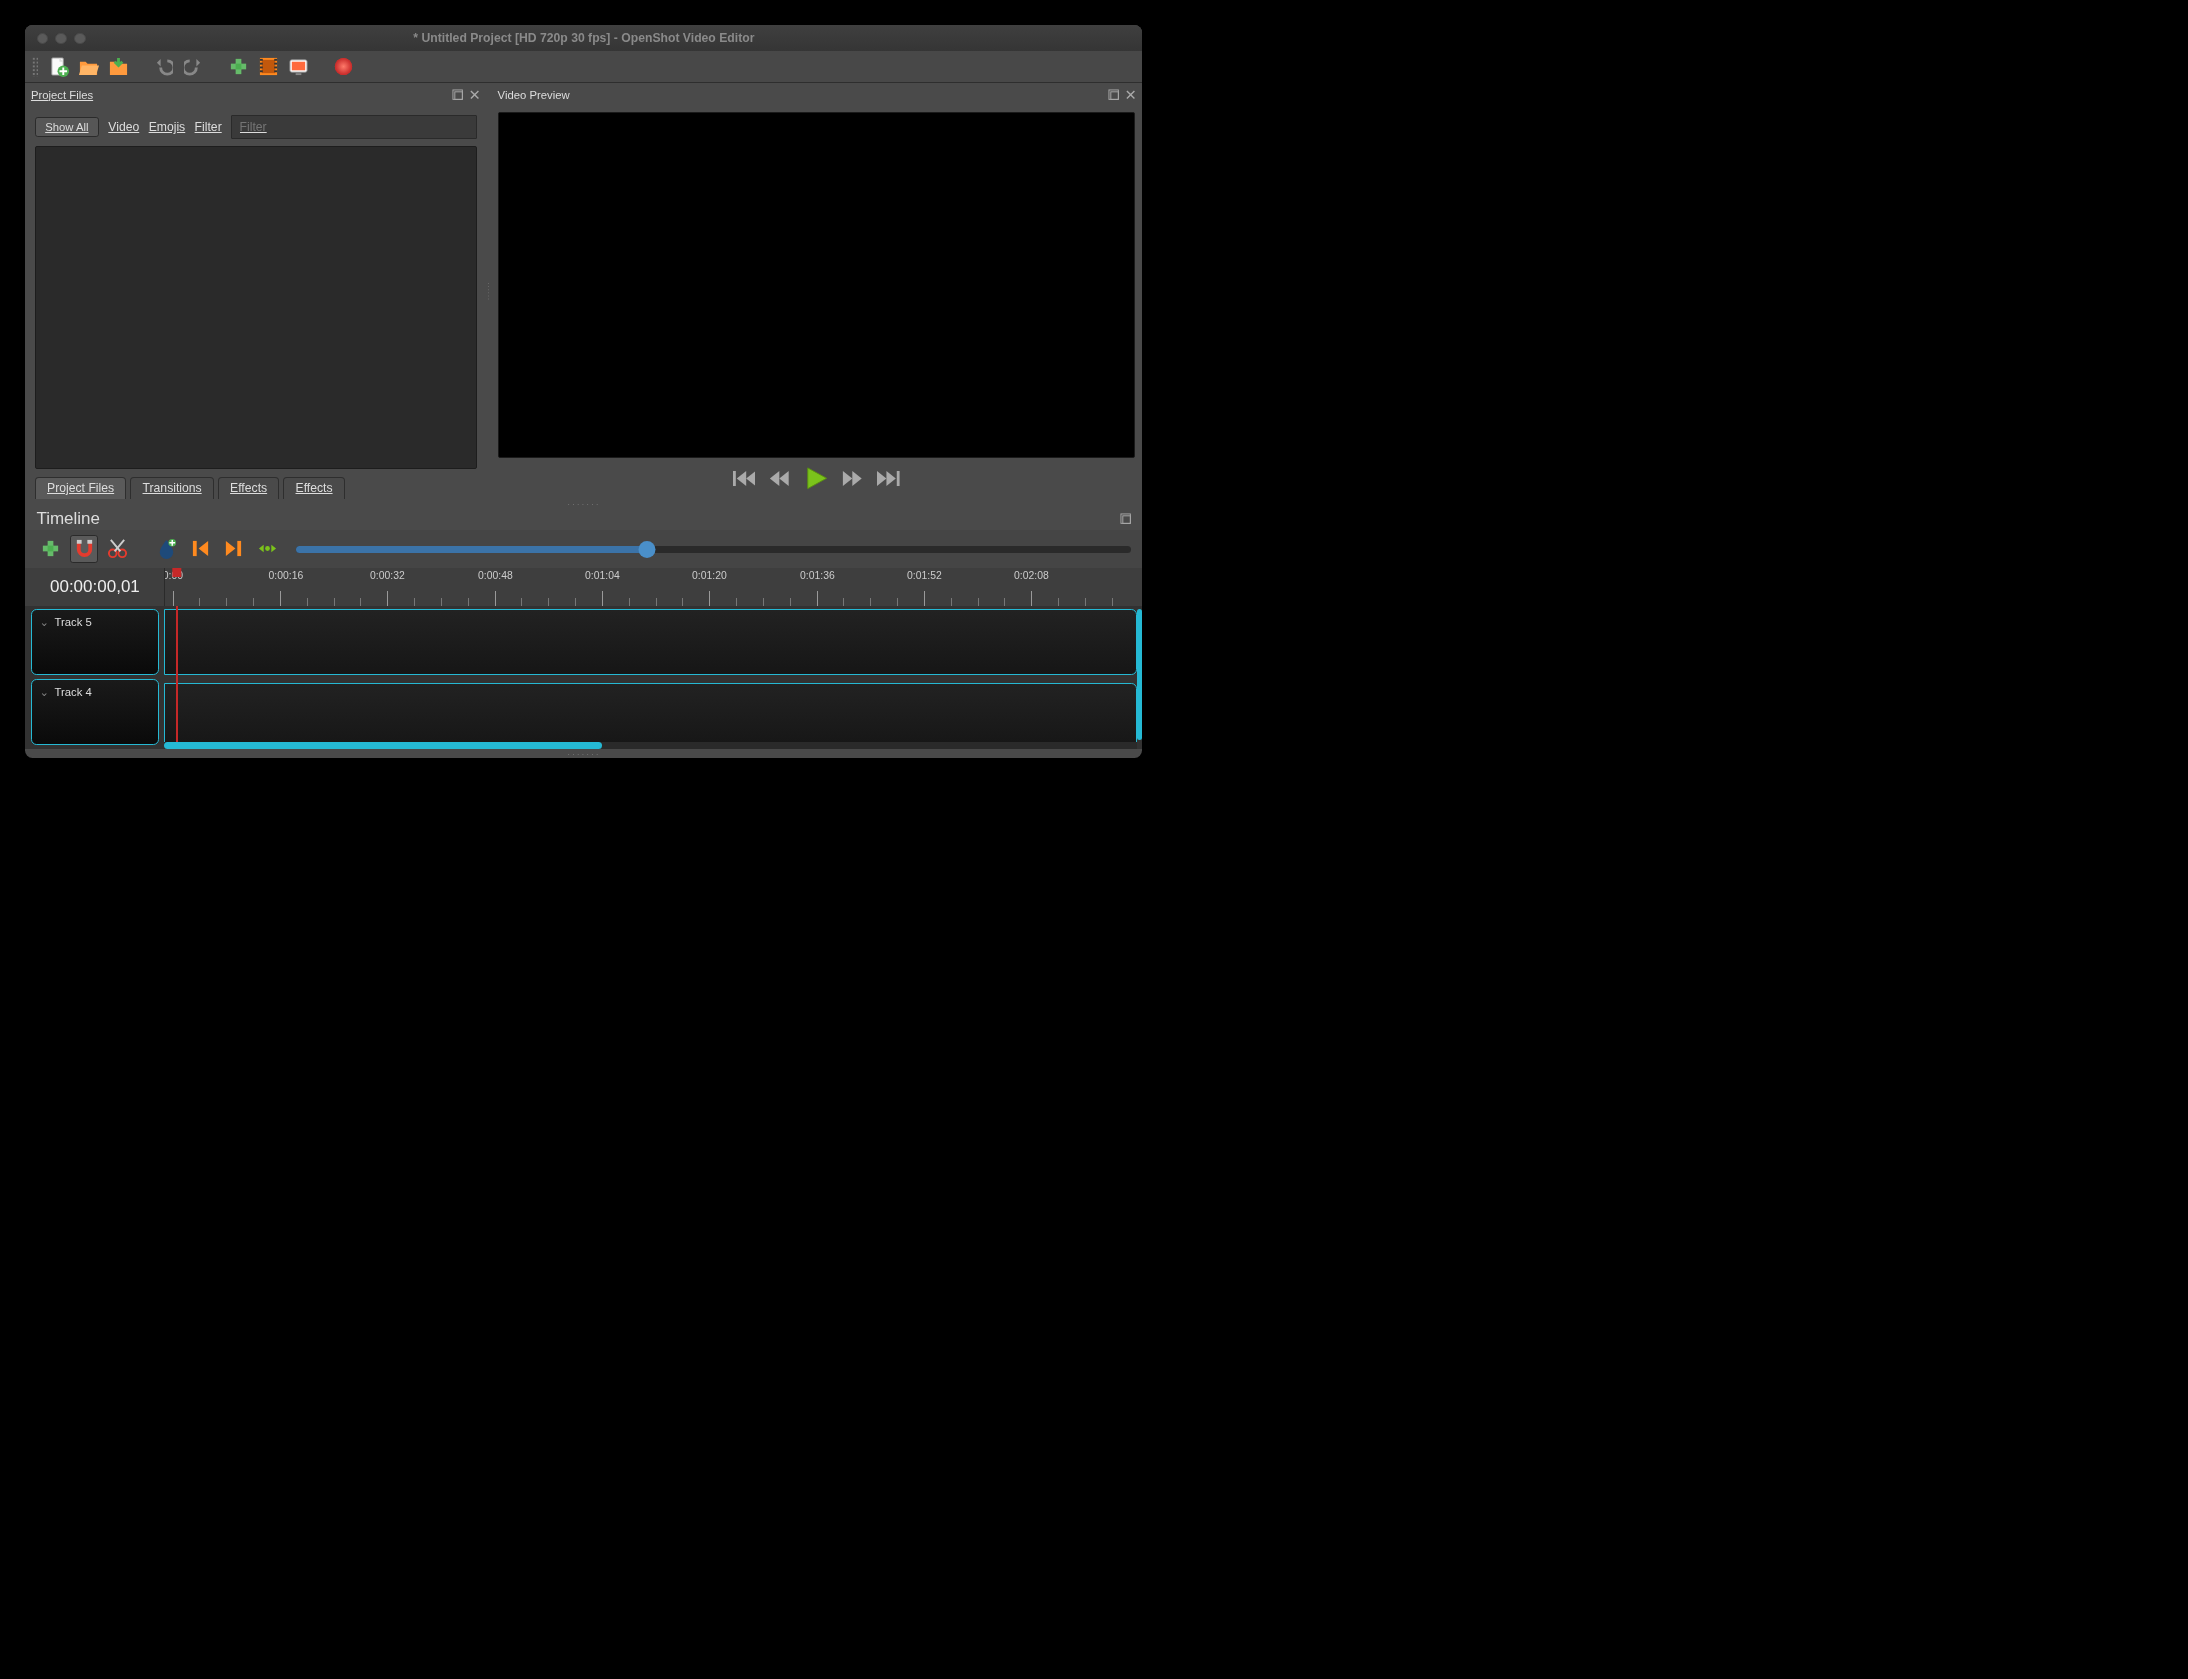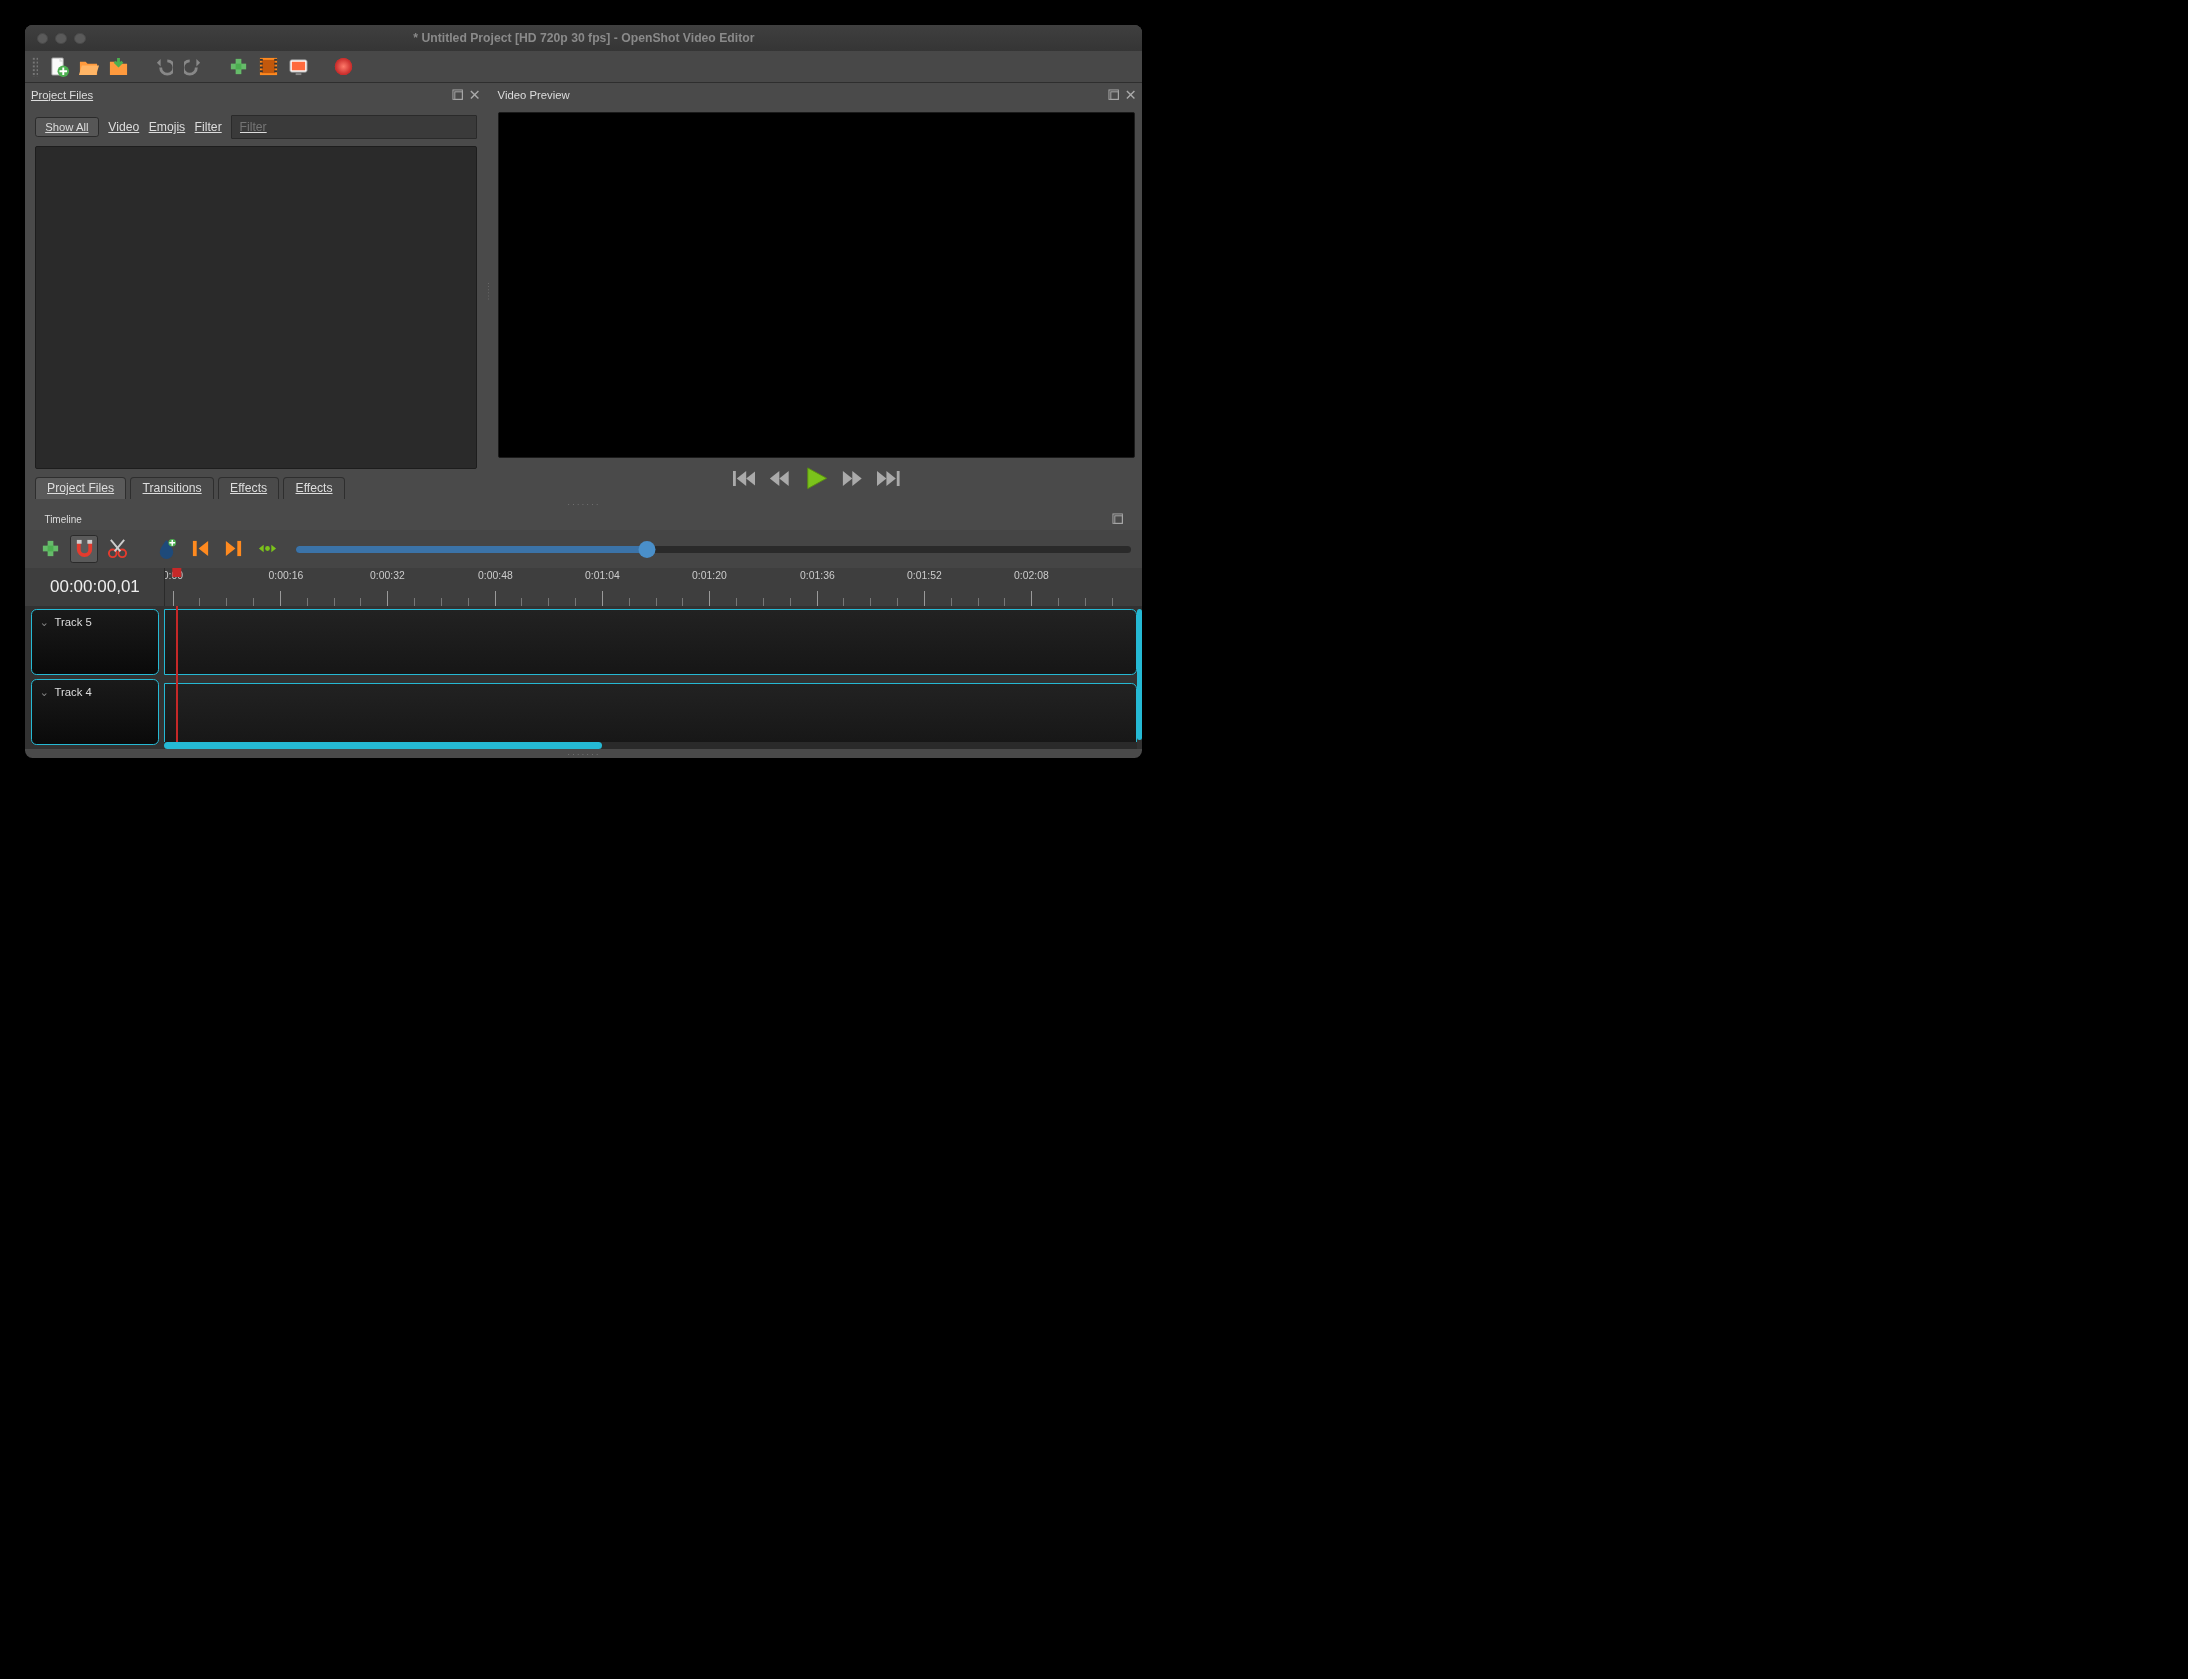--- a/index.html
+++ b/index.html
@@ -35,21 +35,21 @@
   .vsplit{width:5.6px; display:flex; align-items:center; justify-content:center; cursor:col-resize;}
   .vsplit .dots{color:#666; font-size:9.4px; writing-mode:vertical-rl;}
   .right-panel{flex:1;}
   .preview-body{flex:1;display:flex;flex-direction:column;padding:5.6px 7.5px 0 5.6px;}
   .preview-canvas{flex:1;background:#000;border:0.9px solid #1a1a1a;border-radius:1.9px;}
   .transport{height:41px;display:flex;align-items:center;justify-content:center;gap:13px;}
   .tr-btn{cursor:pointer;display:flex;align-items:center;}
   .hsplit{height:9.4px;display:flex;align-items:center;justify-content:center;cursor:row-resize;color:#777;font-size:8.5px;letter-spacing:1.9px;}
   
   .timeline-panel{flex:1;display:flex;flex-direction:column;}
-  .tl-header{height:21px;display:flex;align-items:center;padding:0 19px;font-size:10px;}
+  .tl-header{height:21px;display:flex;align-items:center;padding:0 11px;font-size:17px;}
   .tl-header .spacer{flex:1;}
   .tl-toolbar{height:38px;background:#454545;display:flex;align-items:center;gap:5.6px;padding:0 11.3px;}
   .tl-btn{width:28px;height:28px;display:flex;align-items:center;justify-content:center;cursor:pointer;border-radius:2.8px;}
   .tl-btn.active{background:#5a5a5a;border:0.9px solid #2a2a2a;}
   .zoom-slider{flex:1;height:22.6px;position:relative;margin-left:9.4px;}
   .zoom-track{position:absolute;left:0;right:0;top:8.5px;height:7.5px;background:#2a2a2a;border-radius:3.8px;}
   .zoom-fill{position:absolute;left:0;top:8.5px;height:7.5px;background:#3b73a8;border-radius:3.8px;}
   .zoom-thumb{position:absolute;top:3.8px;width:17px;height:17px;background:#4a8fc9;border-radius:50%;transform:translateX(-50%);}
   .ruler-row{height:38px;display:flex;background:#3e3e3e;}
   .time-display{width:139px;display:flex;align-items:center;justify-content:center;font-size:17px;font-weight:300;color:#eee;background:#3e3e3e;}

